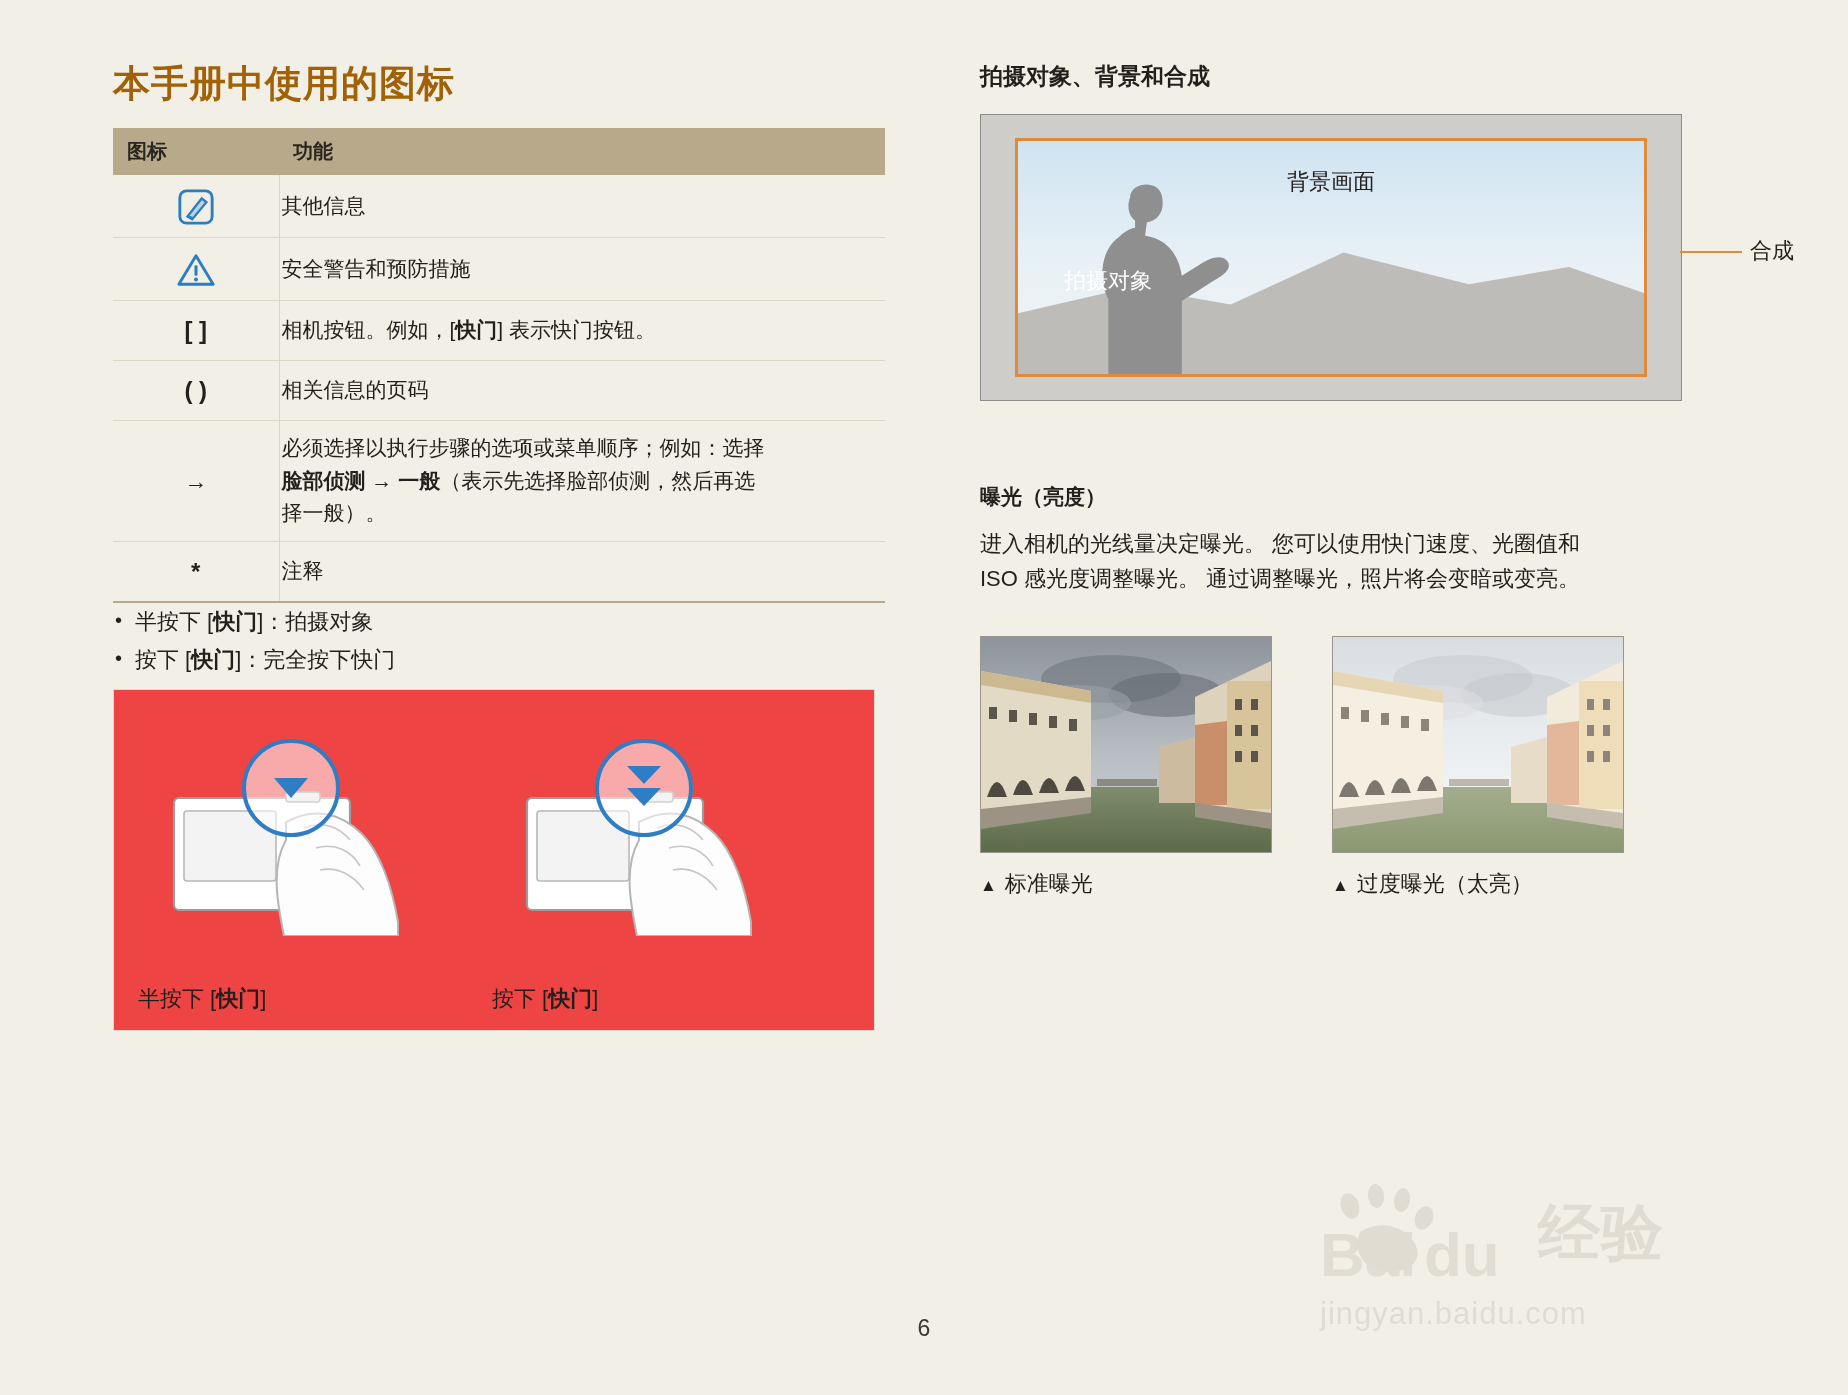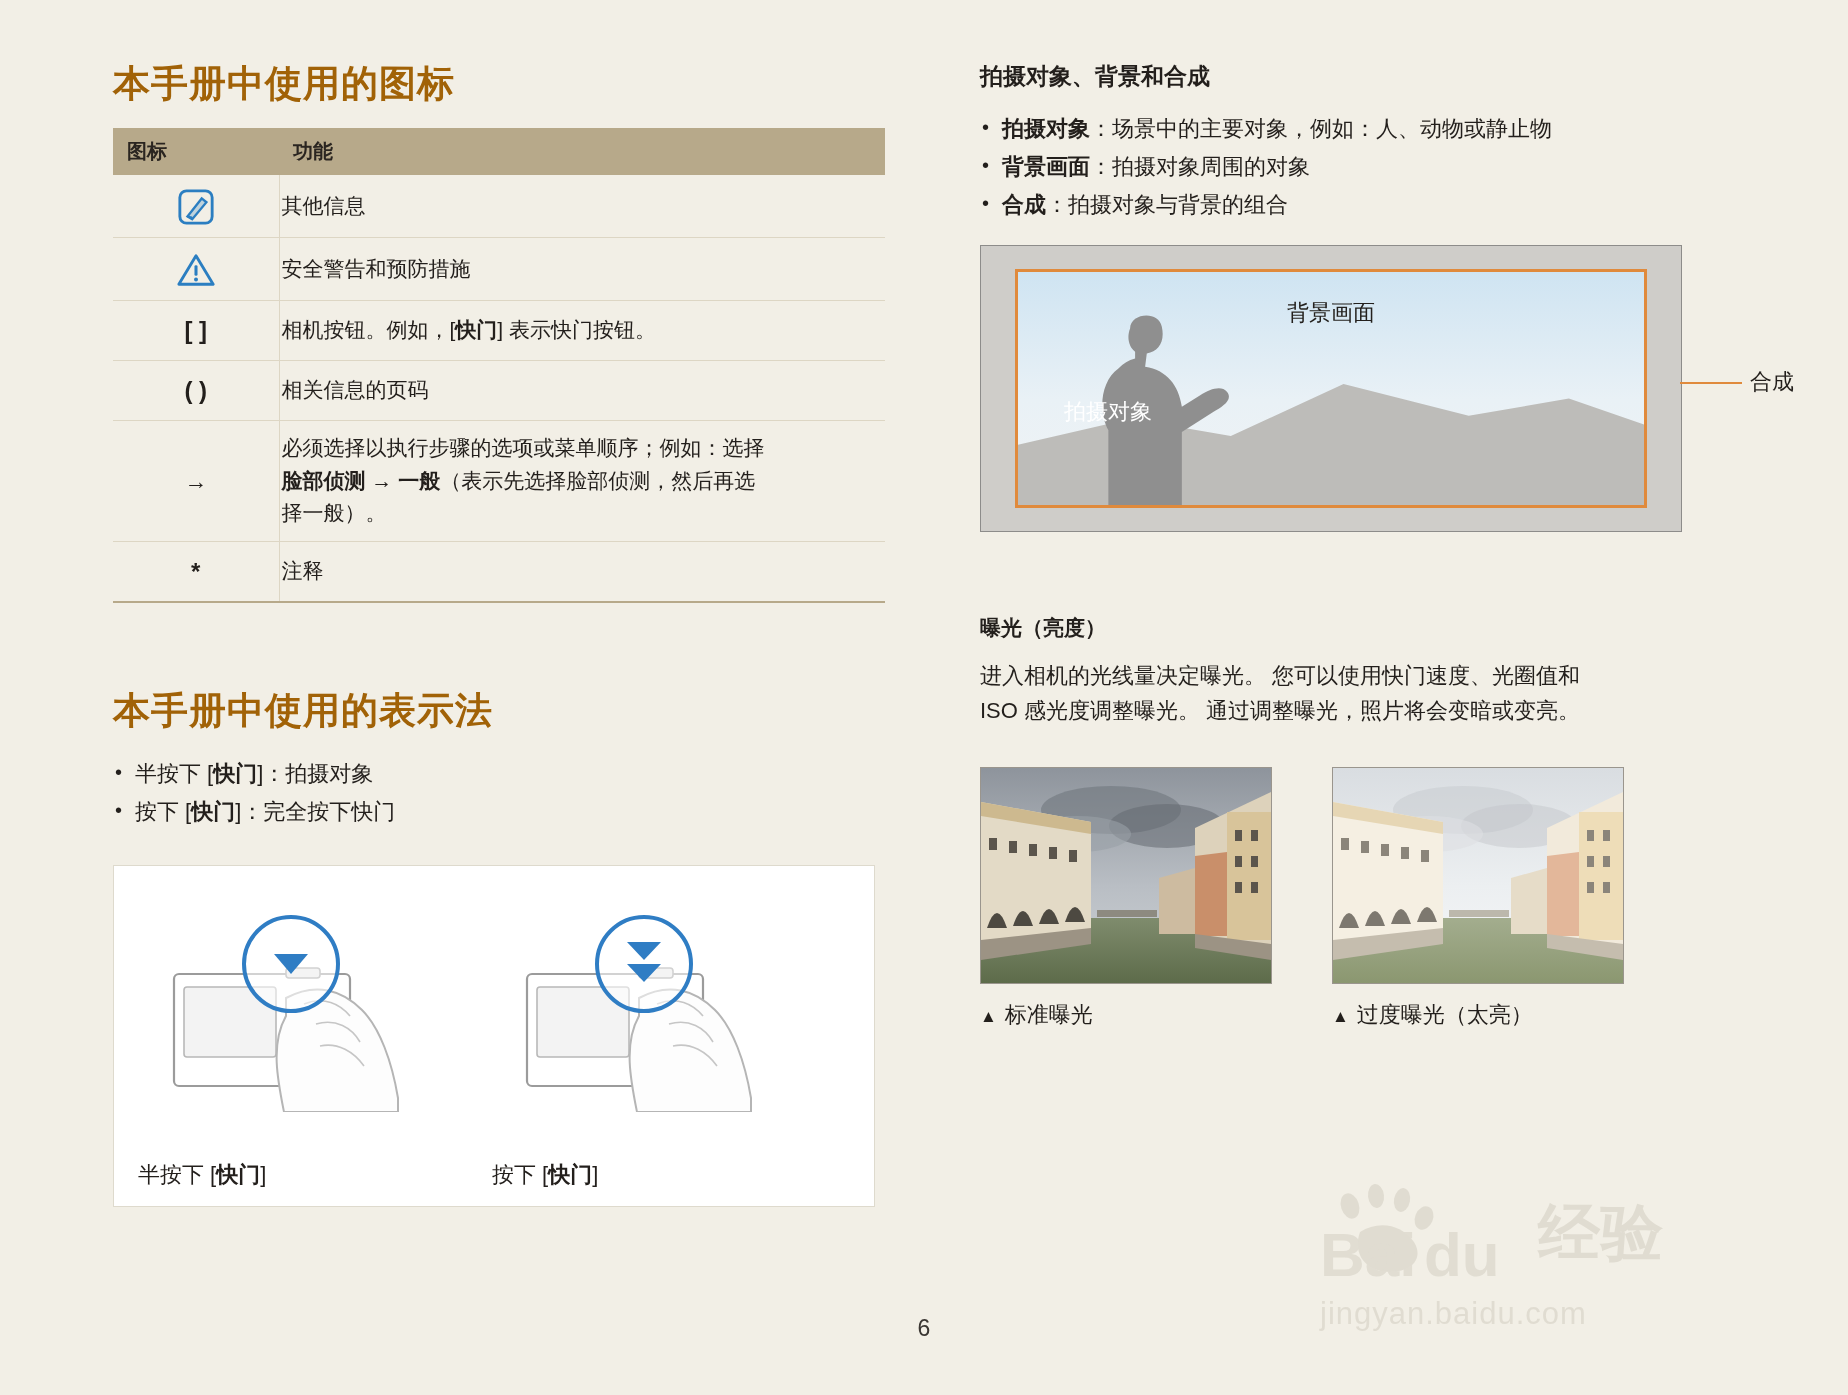--- a/index.html
+++ b/index.html
@@ -56,22 +56,22 @@
   ul.bul li{
     font-size:22px;line-height:1.72;padding-left:22px;position:relative;
   }
   ul.bul li:before{
     content:"\2022";position:absolute;left:2px;top:0;font-size:20px;
   }
   ul.bul li b{font-weight:bold;}
 
   
   .shutter-box{
-    position:relative;width:760px;height:340px;background:#ffffff;
-    border:1px solid #dedacd;margin-top:34px;overflow:hidden;
+    position:relative;width:760px;height:340px;background:#ef4444;
+    border:1px solid #dedacd;margin-top:10px;overflow:hidden;
   }
   .cam{position:absolute;top:46px;width:250px;height:200px;}
   .cam.left{left:52px;}
   .cam.right{left:405px;}
   .cap{position:absolute;bottom:16px;font-size:22px;}
   .cap.l{left:24px;}
   .cap.r{left:378px;}
   .cap b{font-weight:bold;}
 
   
@@ -198,21 +198,20 @@
           </td>
         </tr>
 
         <tr>
           <td class="c1">*</td>
           <td class="cell-desc">注释</td>
         </tr>
       </tbody>
     </table>
 
-    <h1 class="sec" style="margin-top:86px;">本手册中使用的表示法</h1>
 
 
     <ul class="bul">
       <li><span>半按下 [</span><b>快门</b><span>]：拍摄对象</span></li>
       <li><span>按下 [</span><b>快门</b><span>]：完全按下快门</span></li>
     </ul>
 
     <div class="shutter-box">
 
       <svg class="cam left" viewBox="0 0 250 200">
@@ -253,25 +252,20 @@
       <div class="cap l"><span>半按下 [</span><b>快门</b><span>]</span></div>
 
       <div class="cap r"><span>按下 [</span><b>快门</b><span>]</span></div>
     </div>
   </div>
 
   <div class="col-right">
 
     <h2 class="sub" style="font-size:23px;margin-bottom:18px;">拍摄对象、背景和合成</h2>
 
-    <ul class="bul">
-      <li><b>拍摄对象</b><span>：场景中的主要对象，例如：人、动物或静止物</span></li>
-      <li><b>背景画面</b><span>：拍摄对象周围的对象</span></li>
-      <li><b>合成</b><span>：拍摄对象与背景的组合</span></li>
-    </ul>
 
     <div class="scene-wrap">
       <div class="scene">
         <div class="scene-inner">
           <div class="hill"></div>
           <svg class="person" viewBox="0 0 230 240">
             <path d="M66 28 C66 10 100 6 104 26 C108 44 100 56 86 58 L84 74
                      C110 78 124 96 128 122 L150 108 C162 100 176 96 182 104
                      C190 114 176 122 166 128 L128 152 L128 240 L40 240
                      L40 150 C28 128 30 92 52 76 C58 70 64 66 72 64 L72 56

